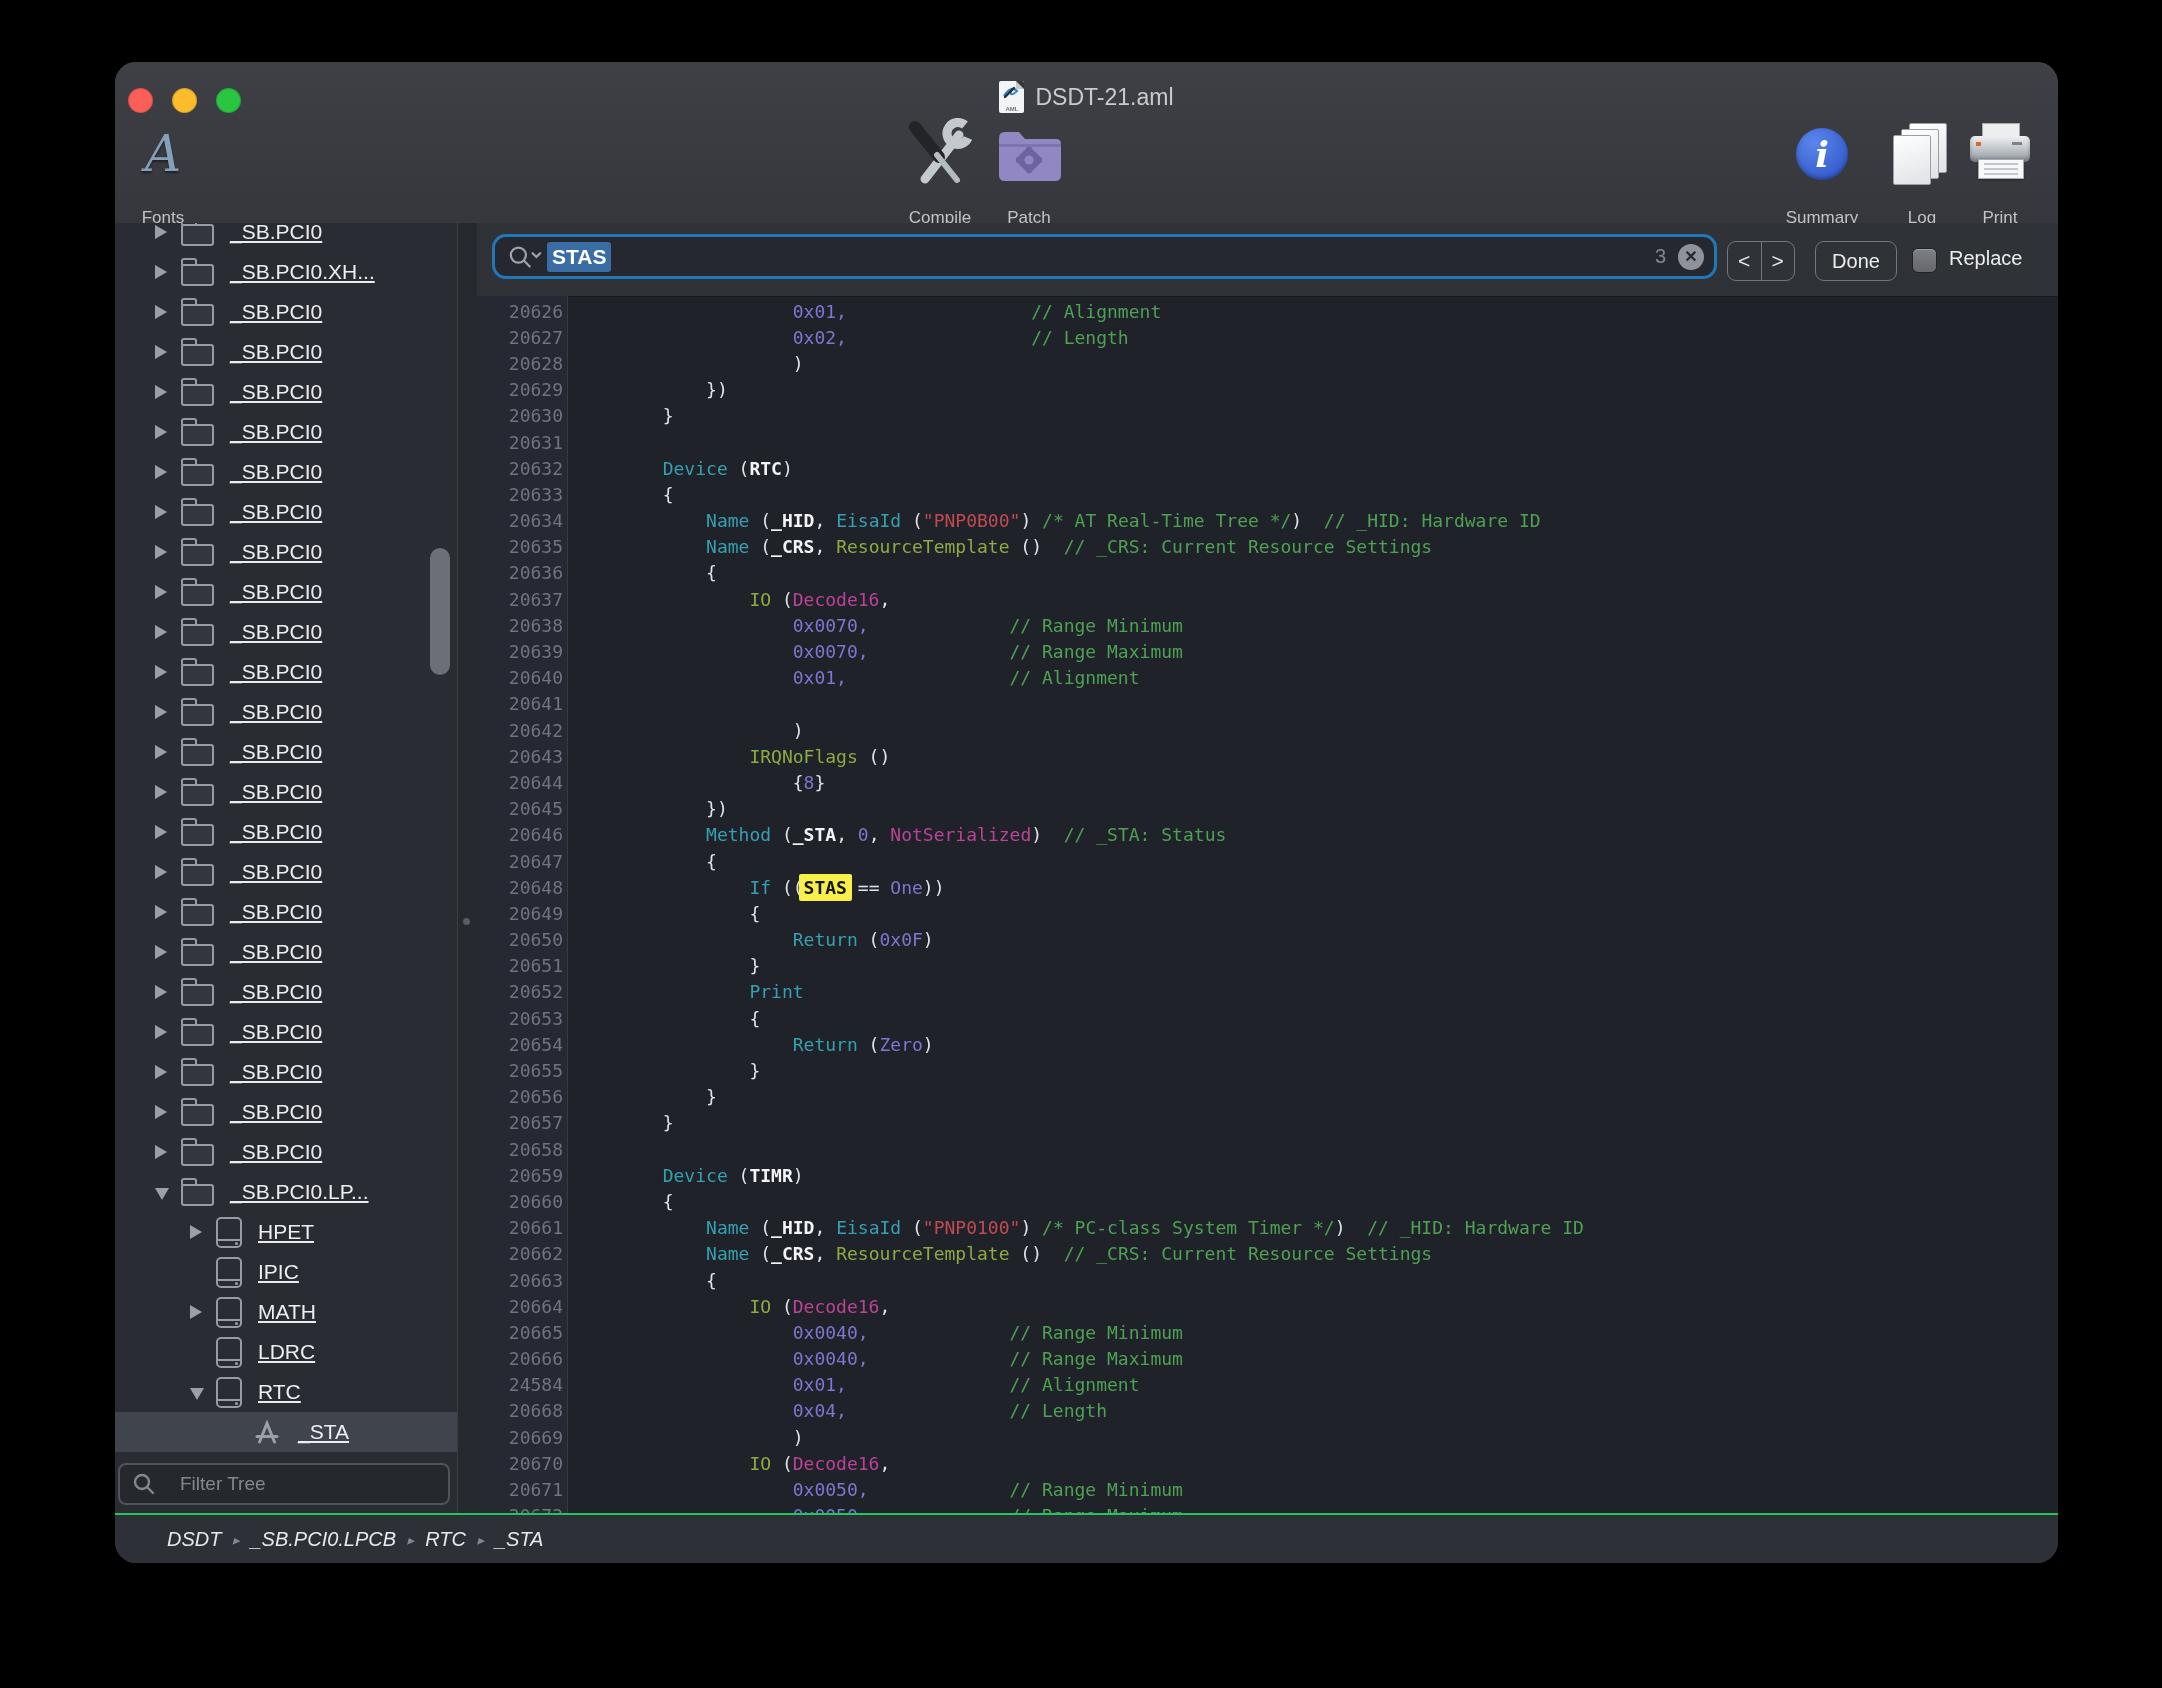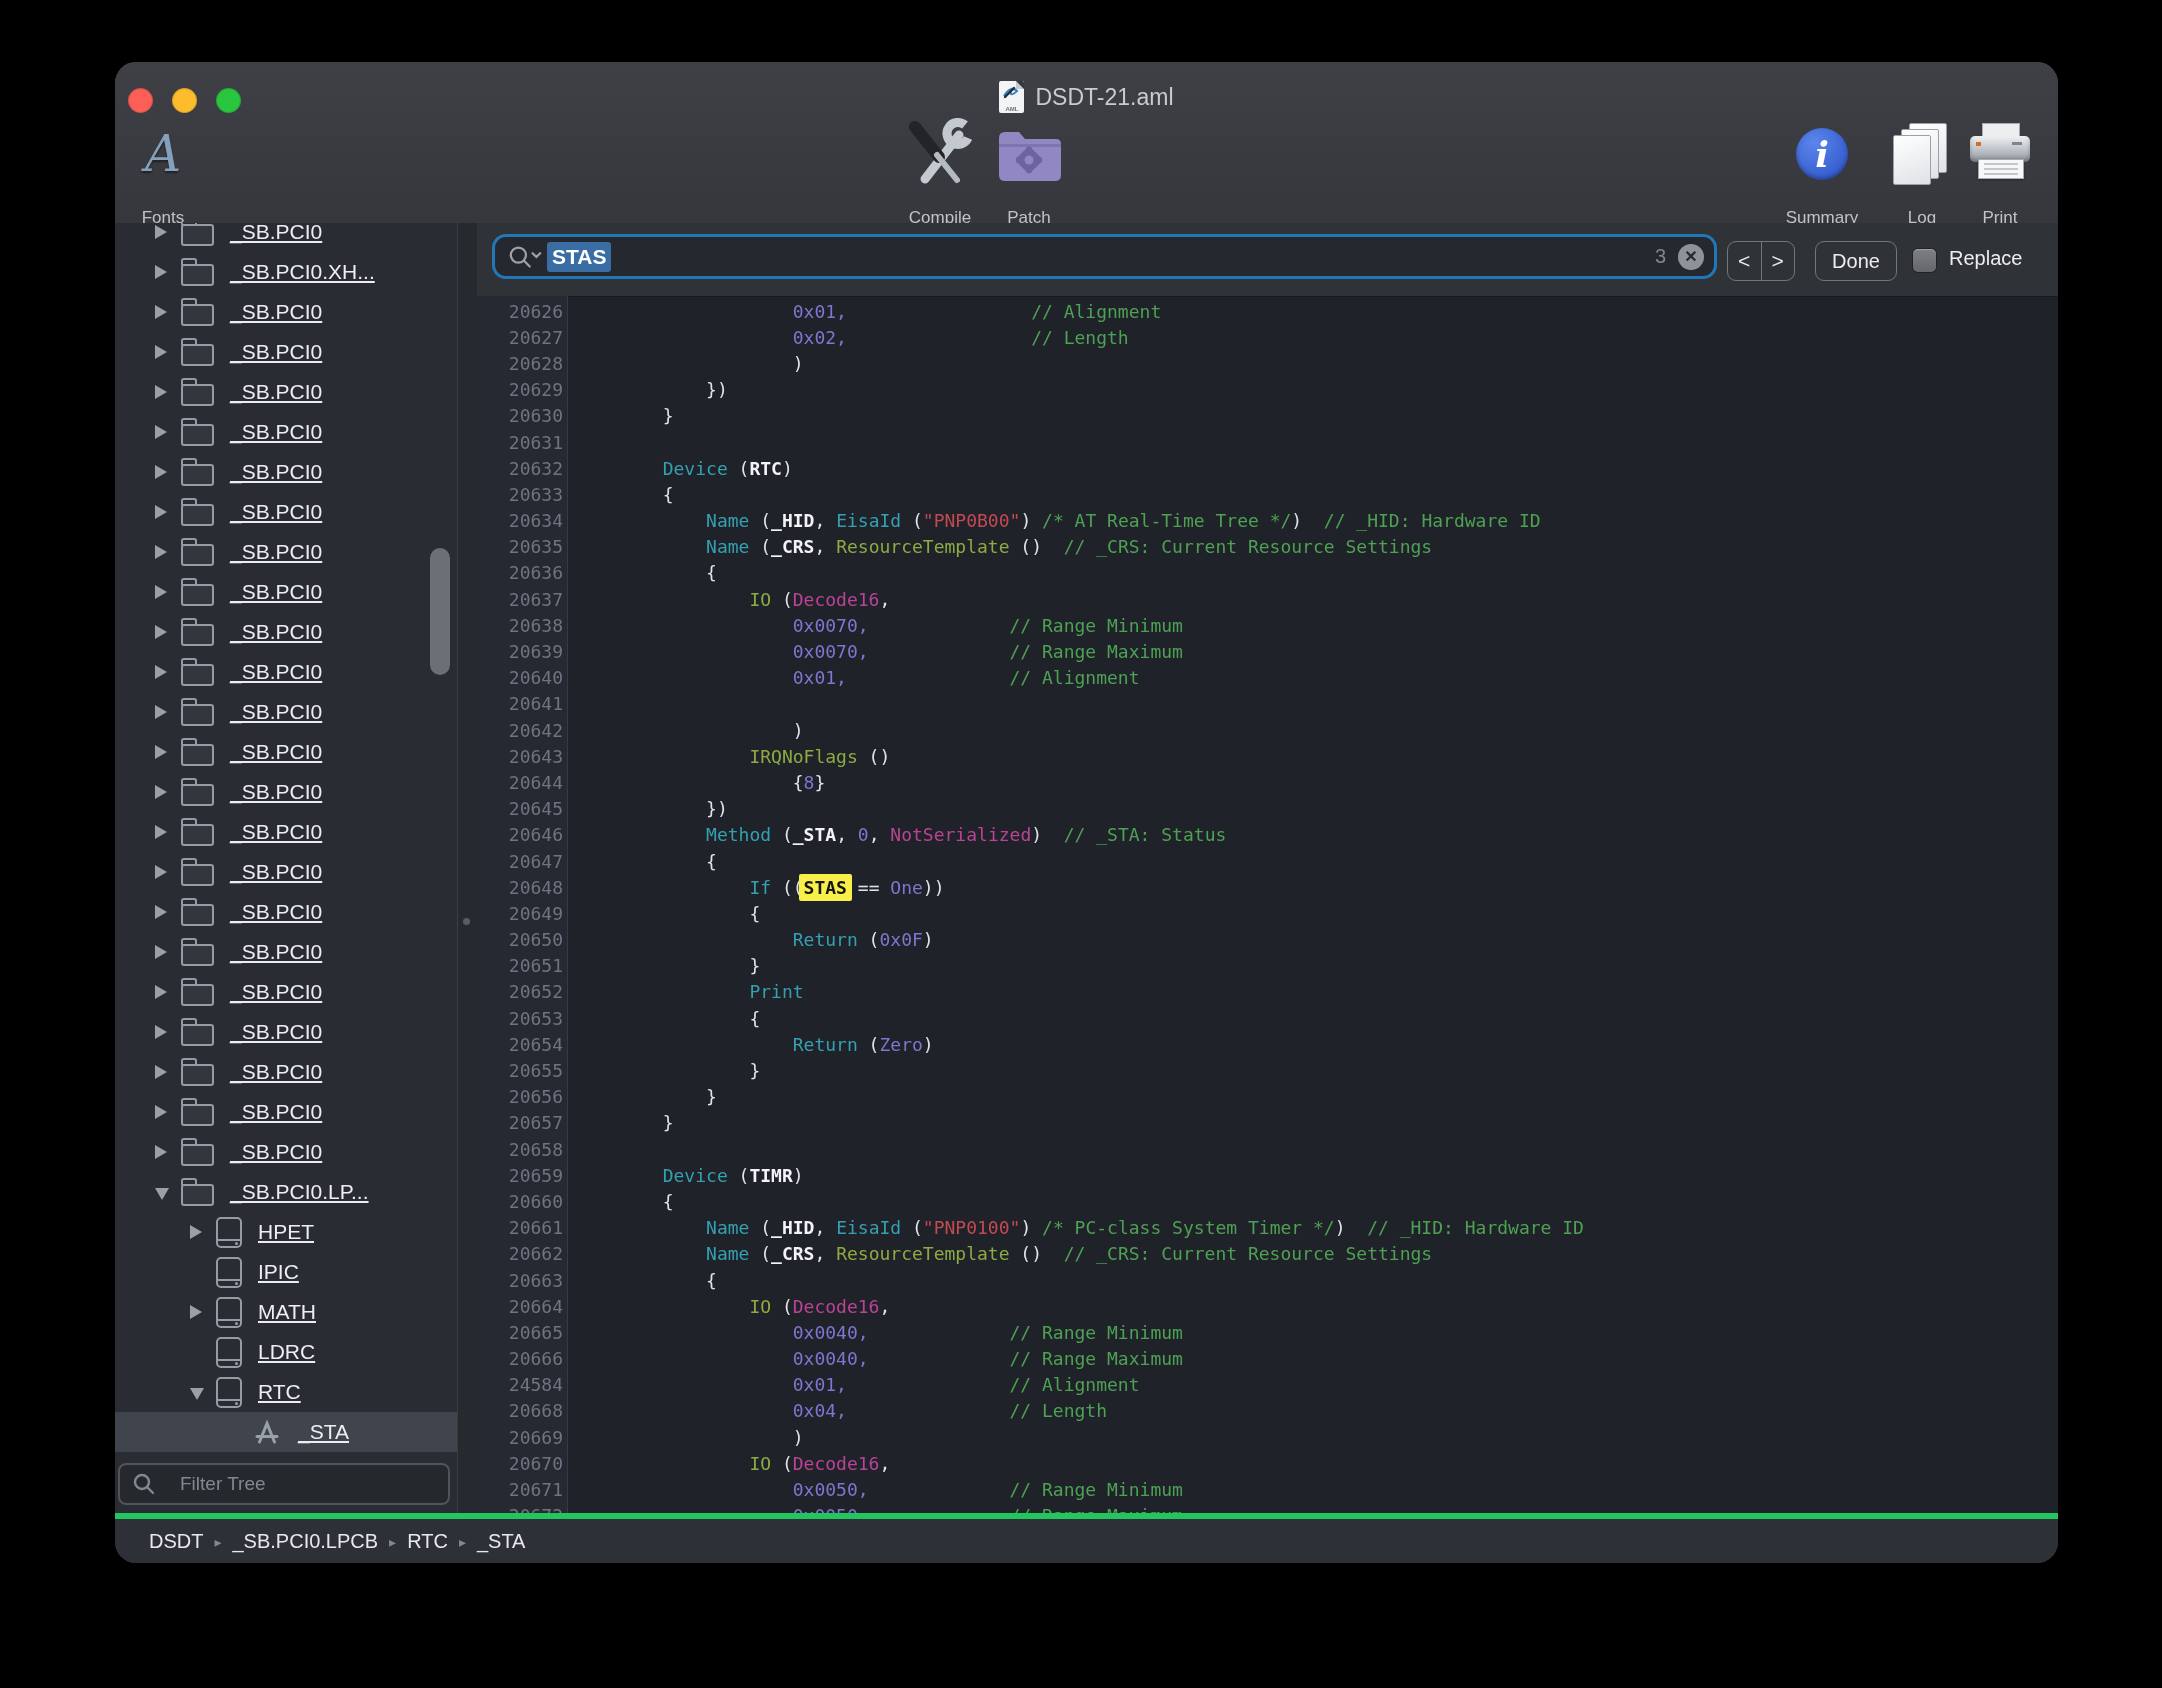--- a/index.html
+++ b/index.html
@@ -89,21 +89,21 @@
   .f{color:#8dab43;}
   .m{color:#bb4397;}
   .n{color:#7e76cf;}
   .s{color:#c44a52;}
   .c{color:#4ea153;}
   .p{color:#dfe2e8;}
   .b{color:#f3f4f7;font-weight:bold;}
   .hl{background:#f8ef4a;color:#15160f;font-weight:bold;padding:3px 5px;margin:-3px -5px;border-radius:2px;}
 
   
-  .crumbbar{position:absolute;left:0;right:0;bottom:0;height:50px;background:#2d3036;border-top:6px solid #22c55e;display:flex;align-items:center;padding-left:34px;box-sizing:border-box;}
+  .crumbbar{position:absolute;left:0;right:0;bottom:0;height:50px;background:#2d3036;border-top:2px solid #22c55e;display:flex;align-items:center;padding-left:52px;box-sizing:border-box;font-style:italic;}
   .crumb{font-size:20px;color:#e7e9eb;}
   .csep{font-size:14px;color:#84878d;margin:0 11px;padding-top:2px;}
 </style>
 </head>
 <body>
 
 <div class="window">
 
   <div class="chrome">
     <span class="light red"></span>

